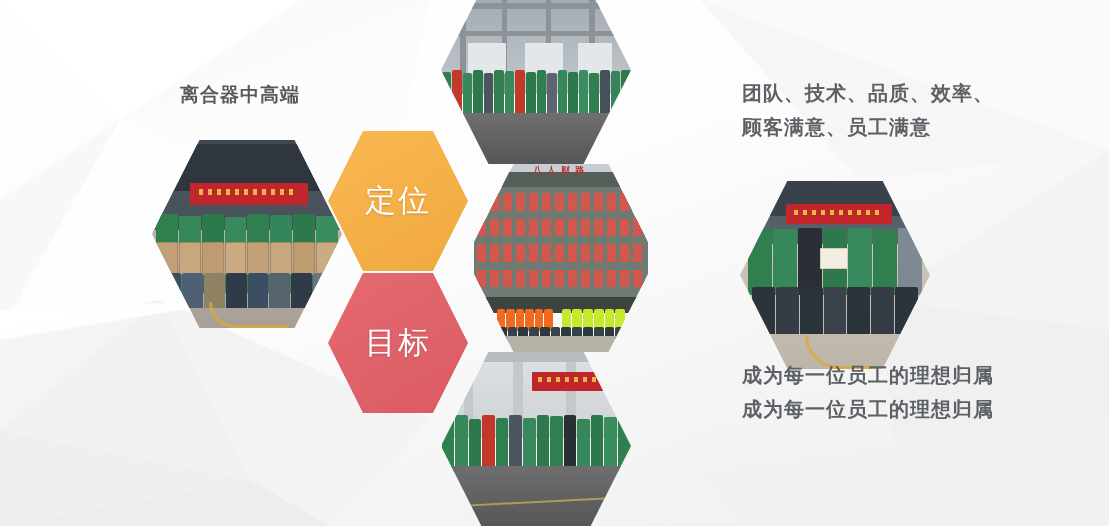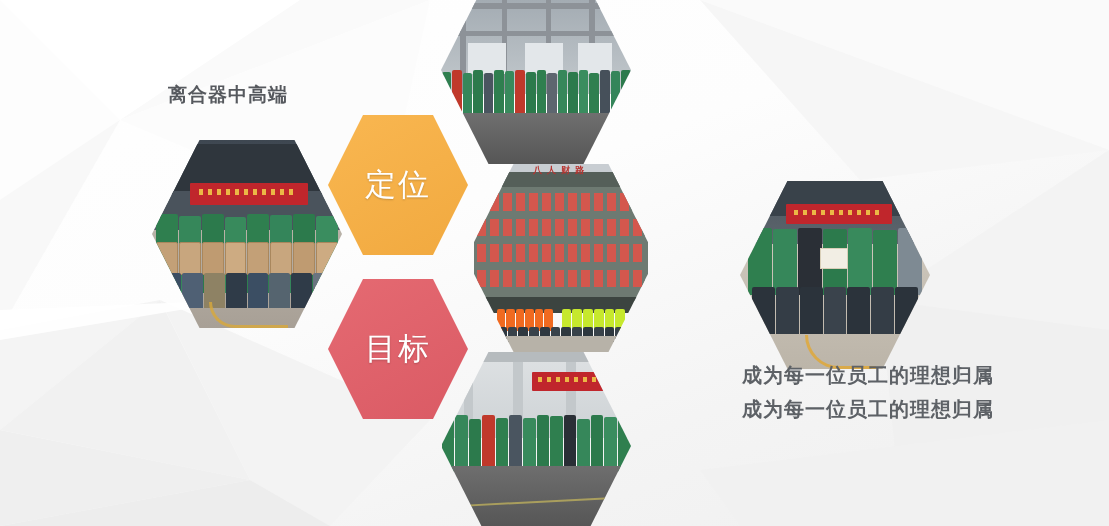--- a/index.html
+++ b/index.html
@@ -303,37 +303,41 @@
           <div class="pp" style="height:100%; background:#2c7a4c;"></div>
           <div class="pp" style="height:96%; background:#3a8d5f;"></div>
           <div class="pp" style="height:100%; background:#2f7f4f;"></div>
         </div>
         <div class="ground" style="height:40%; background:linear-gradient(#6e6e6e,#4f4f4f);"></div>
         <div style="position:absolute; left:6%; right:6%; top:78%; height:2px;
                     background:#c9b95c; opacity:.7; transform:rotate(-3deg);"></div>
       </div>
     </div>
 
-    <div class="hex" style="left:328px; top:112px; width:140px; height:146px;
+    <div class="hex" style="left:328px; top:128px; width:140px; height:146px;
                 background:linear-gradient(150deg,#f9b751,#f1a93f);">
       <span class="label">定位</span>
     </div>
 
 
-    <div class="hex" style="left:328px; top:276px; width:140px; height:146px;
+    <div class="hex" style="left:328px; top:270px; width:140px; height:146px;
                 background:linear-gradient(150deg,#e56a72,#da5a64);">
       <span class="label">目标</span>
     </div>
 
 
   </div>
 
-  <div class="txt-block" style="left:168px; top:82px;">
+  <div class="txt-block" style="left:180px; top:82px;">
     <div class="txt-title">离合器中高端</div>
   </div>
 
+  <div class="txt-block" style="left:742px; top:76px;">
+    <div class="txt-line">团队、技术、品质、效率、</div>
+    <div class="txt-line">顾客满意、员工满意</div>
+  </div>
 
   <div class="txt-block" style="left:742px; top:358px;font-family:Liberation Serif, serif;">
     <div class="txt-line">成为每一位员工的理想归属</div>
     <div class="txt-line">成为每一位员工的理想归属</div>
   </div>
 
 </div>
 
 </body></html>

